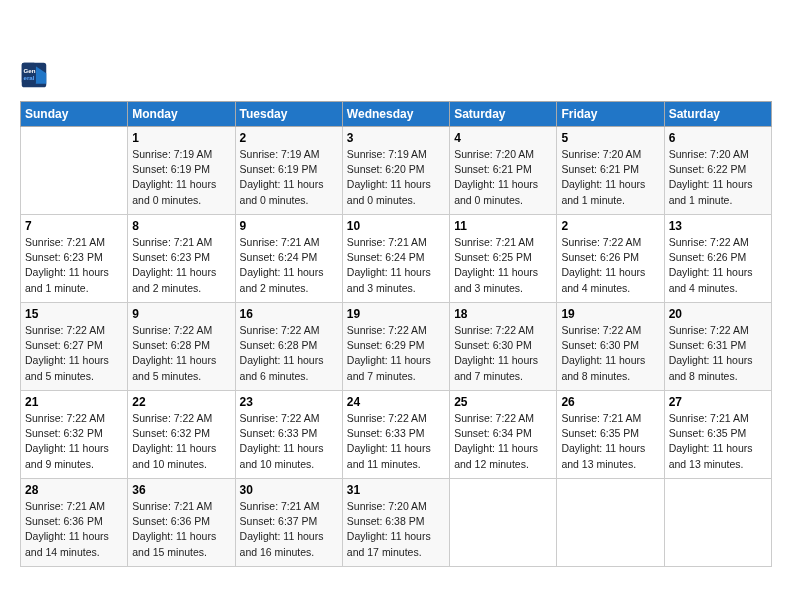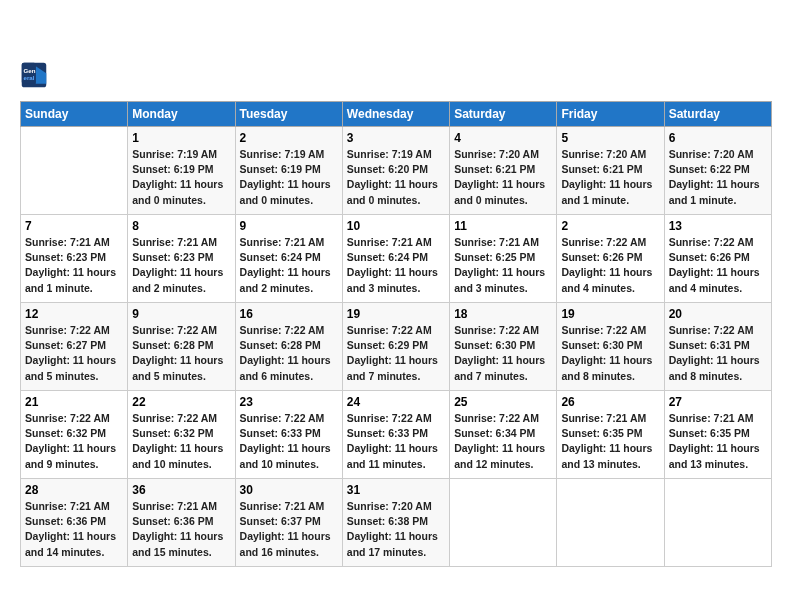--- a/index.html
+++ b/index.html
@@ -82,21 +82,20 @@
     .day-num {
       font-weight: bold;
       font-size: 12px;
       display: block;
       margin-bottom: 2px;
     }
     .day-info {
       color: #222;
       font-size: 10.5px;
       line-height: 1.45;
-      font-weight: bold;
     }
     .empty-cell {
       background: #fff !important;
     }
   </style>
 </head>
 <body>
 
 <div class="page">
   <div class="header">
@@ -186,21 +185,21 @@
             <span class="day-num">2</span>
             <div class="day-info">Sunrise: 7:22 AM<br>Sunset: 6:26 PM<br>Daylight: 11 hours<br>and 4 minutes.</div>
           </td>
           <td>
             <span class="day-num">13</span>
             <div class="day-info">Sunrise: 7:22 AM<br>Sunset: 6:26 PM<br>Daylight: 11 hours<br>and 4 minutes.</div>
           </td>
         </tr>
         <tr>
           <td>
-            <span class="day-num">12</span>
+            <span class="day-num">15</span>
             <div class="day-info">Sunrise: 7:22 AM<br>Sunset: 6:27 PM<br>Daylight: 11 hours<br>and 5 minutes.</div>
           </td>
           <td>
             <span class="day-num">9</span>
             <div class="day-info">Sunrise: 7:22 AM<br>Sunset: 6:28 PM<br>Daylight: 11 hours<br>and 5 minutes.</div>
           </td>
           <td>
             <span class="day-num">16</span>
             <div class="day-info">Sunrise: 7:22 AM<br>Sunset: 6:28 PM<br>Daylight: 11 hours<br>and 6 minutes.</div>
           </td>

